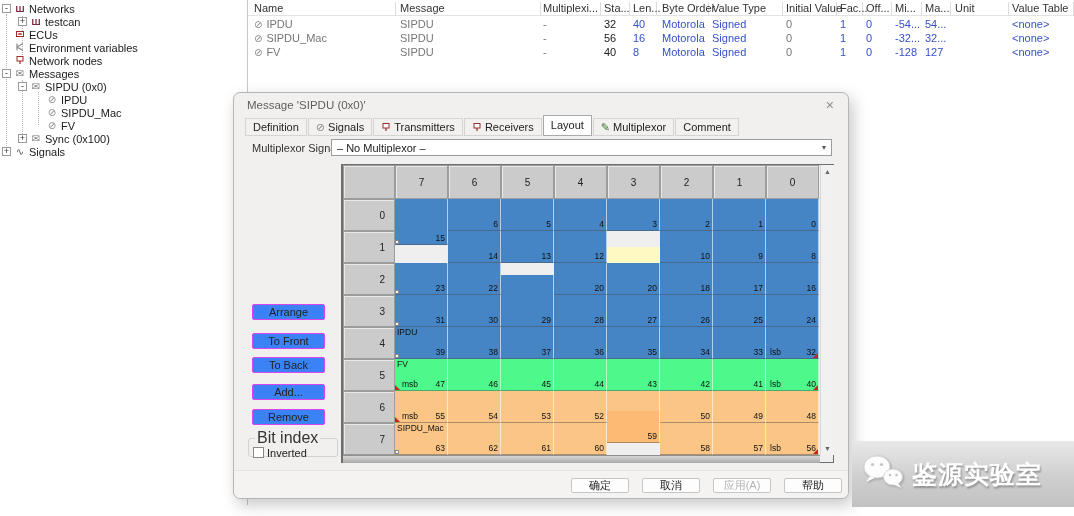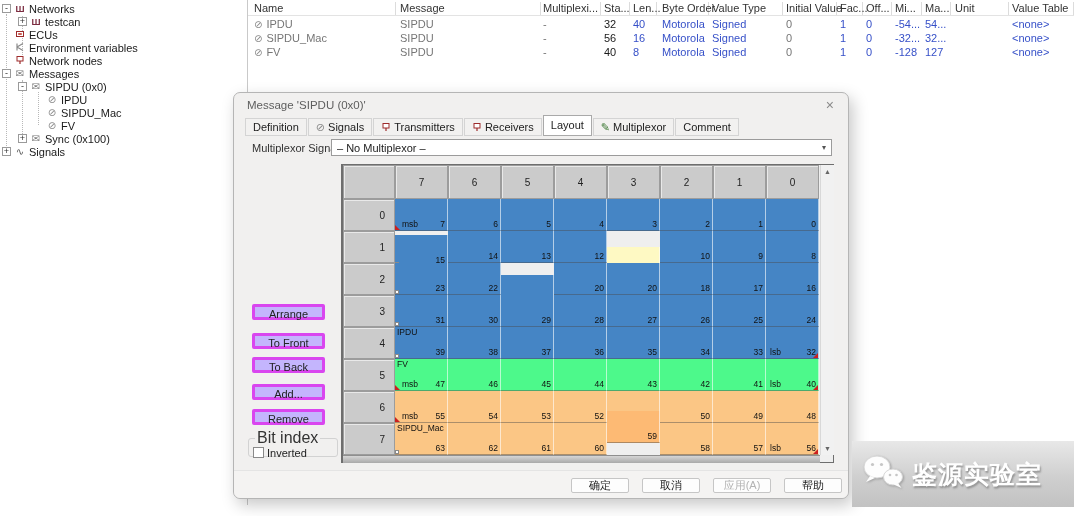--- a/index.html
+++ b/index.html
@@ -50,21 +50,21 @@
   .msb,.lsb{position:absolute;bottom:1px;font-size:8.5px;color:#111;}
   .msb{left:7px;}.lsb{left:4px;}
   .ovl{position:absolute;left:2px;top:0;font-size:8.5px;color:#111;white-space:nowrap;z-index:3;}
   .mark-bl{position:absolute;left:0;bottom:0;width:0;height:0;border-bottom:5px solid #cc1f1f;border-right:5px solid transparent;}
   .mark-br{position:absolute;right:0;bottom:0;width:0;height:0;border-bottom:5px solid #cc1f1f;border-left:5px solid transparent;}
   .handle{position:absolute;left:0;bottom:0;width:4px;height:4px;background:#fff;border:1px solid #8a8a8a;box-sizing:border-box;}
   .g-scroll{position:absolute;left:477px;top:0;width:13px;height:290px;background:#f1f1f1;border-left:1px solid #d8d8d8;}
   .g-scroll .sa{position:absolute;left:0;width:13px;text-align:center;font-size:7px;color:#666;}
   .g-hbar{position:absolute;left:0;top:290px;width:477px;height:7px;background:linear-gradient(#d6d6d6,#a9a9a9);border-top:1px solid #8f8f8f;}
   
-  .side-btn{position:absolute;left:18px;width:73px;height:16px;background:#c4b5fd;border:3px solid #d946ef;border-radius:2px;
+  .side-btn{position:absolute;left:18px;width:73px;height:16px;background:#3b82f6;border:1px solid #d946ef;border-radius:2px;
             font-size:11px;color:#222;font-family:inherit;text-align:center;line-height:14px;padding:0;}
   .bitidx{position:absolute;left:14px;top:336px;width:80px;height:26px;border:1px solid #d2d2d2;border-radius:3px;margin:0;padding:0 4px;}
   .bitidx legend{font-size:16px;color:#333;padding:0 2px;margin-left:2px;}
   .cb{display:inline-block;width:9px;height:9px;border:1px solid #8a8a8a;background:#fff;vertical-align:-1px;margin-right:3px;}
   .cb-label{font-size:11px;color:#222;}
   
   .footer{position:absolute;left:0;bottom:0;width:100%;height:27px;border-top:1px solid #e4e4e4;background:#f4f3f2;border-radius:0 0 7px 7px;}
   .f-btn{position:absolute;top:7px;width:58px;height:15px;background:#fdfdfd;border:1px solid #c6c6c6;border-radius:2px;
          font-size:11px;color:#222;font-family:inherit;line-height:13px;text-align:center;padding:0;}
   .f-btn.disabled{color:#b3b3b3;}
@@ -301,21 +301,21 @@
         <div class="g-cell" style="left: 317px; top: 34px; background: rgb(69, 133, 197);">
           <span class="bitnum">2</span>
         </div>
         <div class="g-cell" style="left: 370px; top: 34px; background: rgb(69, 133, 197);">
           <span class="bitnum">1</span>
         </div>
         <div class="g-cell" style="left: 423px; top: 34px; background: rgb(69, 133, 197);">
           <span class="bitnum">0</span>
         </div>
         <div class="g-rowhead" style="top: 66px;">1</div>
-        <div class="g-cell" style="left: 52px; top: 70px; background: rgb(69, 133, 197);">
+        <div class="g-cell" style="left: 52px; top: 48px; background: rgb(69, 133, 197);">
           <span class="bitnum">15</span>
           <span class="handle"></span>
         </div>
         <div class="g-cell" style="left: 105px; top: 66px; background: rgb(69, 133, 197);">
           <span class="bitnum">14</span>
         </div>
         <div class="g-cell" style="left: 158px; top: 66px; background: rgb(69, 133, 197);">
           <span class="bitnum">13</span>
         </div>
         <div class="g-cell" style="left: 211px; top: 66px; background: rgb(69, 133, 197);">

